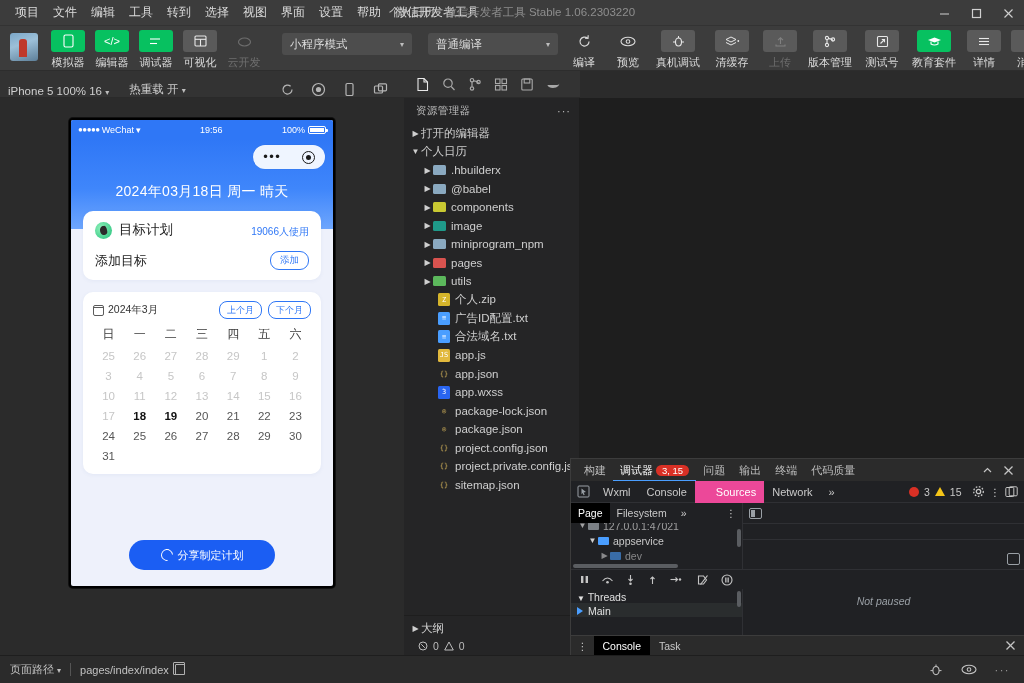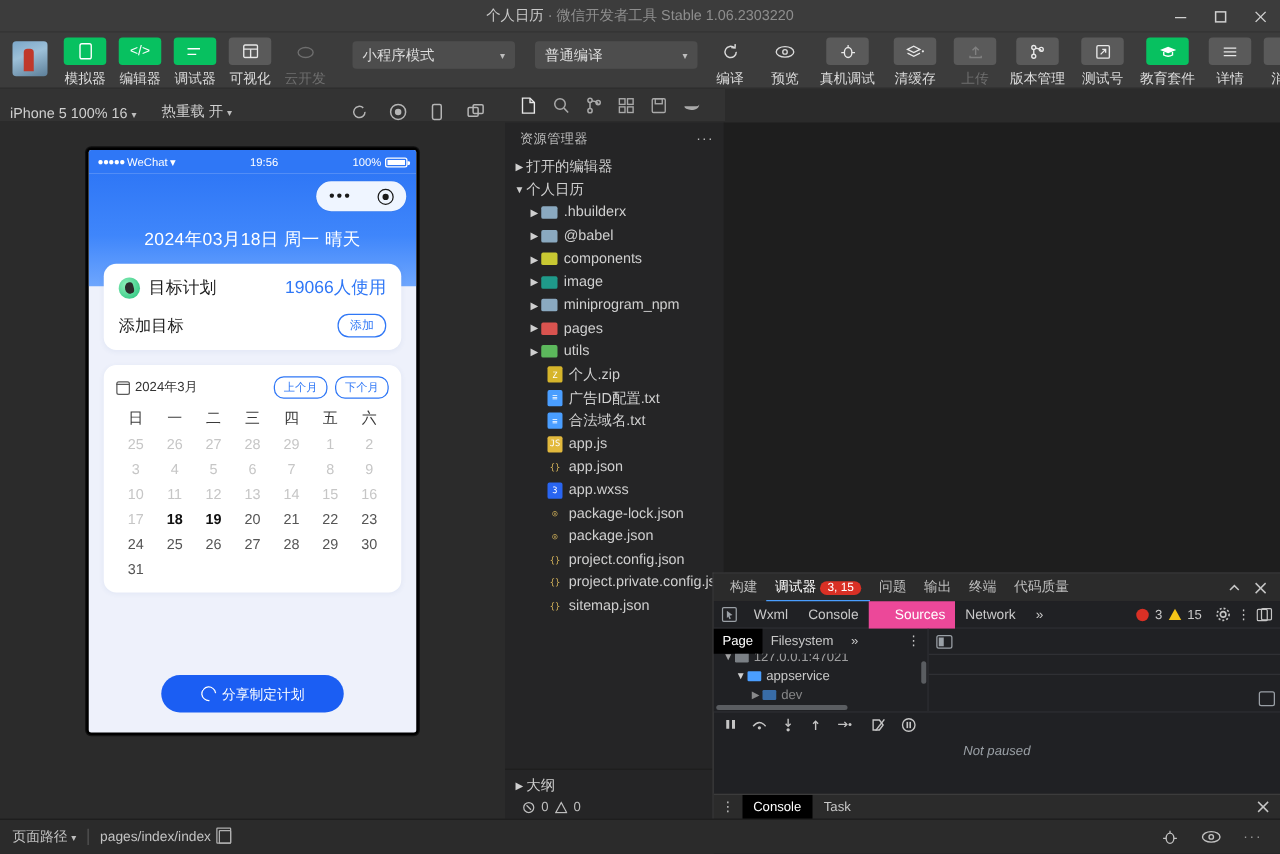--- a/index.html
+++ b/index.html
@@ -129,21 +129,21 @@
   .goal-ico{
     width:17px; height:17px; border-radius:50%;
     background:radial-gradient(circle at 35% 35%,#8ef0b9,#22c07a);
     margin-right:7px; position:relative; flex:none;
   }
   .goal-ico:after{
     content:""; position:absolute; left:5px; top:4px; width:7px; height:9px;
     background:#2b2b2b; border-radius:60% 40% 45% 55%; transform:rotate(-14deg);
   }
   .goal-title{ font-size:13.5px; color:#1c1c1c; }
-  .goal-count{ margin-left:auto; font-size:14px; color:#2f77f6; }
+  .goal-count{ margin-left:auto; font-size:10px; color:#2f77f6; }
   .goalrow2{ display:flex; align-items:flex-end; margin-top:12px; }
   .addgoal{ font-size:13px; color:#1c1c1c; }
   .addbtn{
     margin-left:auto; border:1px solid #2f77f6; color:#2f77f6; font-size:9.5px;
     border-radius:9px; padding:2px 9px;
   }
   .card.cal{ margin-top:12px; padding:9px 10px 12px 10px;}
   .calhead{ display:flex; align-items:center; }
   .calicon{
     width:11px; height:11px; border:1.2px solid #5b5b5b; border-radius:2px;
@@ -300,20 +300,33 @@
   .copy-ico:before{content:"";position:absolute;left:-3px;top:-3px;width:10px;height:11px;border:1px solid #b0b0b0;border-radius:1px;}
   .sb-right-icons{ margin-left:auto; display:flex; gap:18px; align-items:center; padding-right:4px;}
   svg{ display:block; }
 </style>
 </head>
 <body>
 
 <div id="app">
 
   <div class="titlebar">
+    <div class="menu">
+      <div class="menu-item">项目</div>
+      <div class="menu-item">文件</div>
+      <div class="menu-item">编辑</div>
+      <div class="menu-item">工具</div>
+      <div class="menu-item">转到</div>
+      <div class="menu-item">选择</div>
+      <div class="menu-item">视图</div>
+      <div class="menu-item">界面</div>
+      <div class="menu-item">设置</div>
+      <div class="menu-item">帮助</div>
+      <div class="menu-item">微信开发者工具</div>
+    </div>
     <div class="title-center">
       <span>个人日历</span><span class="sub"> · 微信开发者工具</span><span class="sub"> Stable 1.06.2303220</span>
     </div>
     <div class="winbtns">
       <div class="winbtn">
         <svg width="11" height="11" viewBox="0 0 11 11">
             <line x1="1" y1="6" x2="10" y2="6" stroke="#d0d0d0" stroke-width="1"></line>
           </svg>
       </div>
       <div class="winbtn">
@@ -944,20 +957,31 @@
       <span>
         <svg width="12" height="12" viewBox="0 0 12 12">
             <circle cx="6" cy="6" r="5" fill="none" stroke="#c5c5c5" stroke-width="1.1"></circle>
             <rect x="4.2" y="3.5" width="1.3" height="5" fill="#c5c5c5"></rect>
             <rect x="6.5" y="3.5" width="1.3" height="5" fill="#c5c5c5"></rect>
           </svg>
       </span>
     </div>
 
     <div class="dbg-split">
+      <div class="dbg-l">
+        <div class="thr">
+          <span style="font-size:8px;">▼</span>
+          <span>Threads</span>
+        </div>
+        <div class="thr2">
+          <span class="bluearrow"></span>
+          <span>Main</span>
+        </div>
+        <div class="scroll-v" style="top:2px;height:16px;"></div>
+      </div>
       <div class="dbg-r">
         <div class="notpaused">Not paused</div>
       </div>
     </div>
 
     <div class="dt-console">
       <span class="kb" style="line-height:8px;">⋮</span>
       <span class="cs active">Console</span>
       <span class="cs">Task</span>
       <span class="x">

